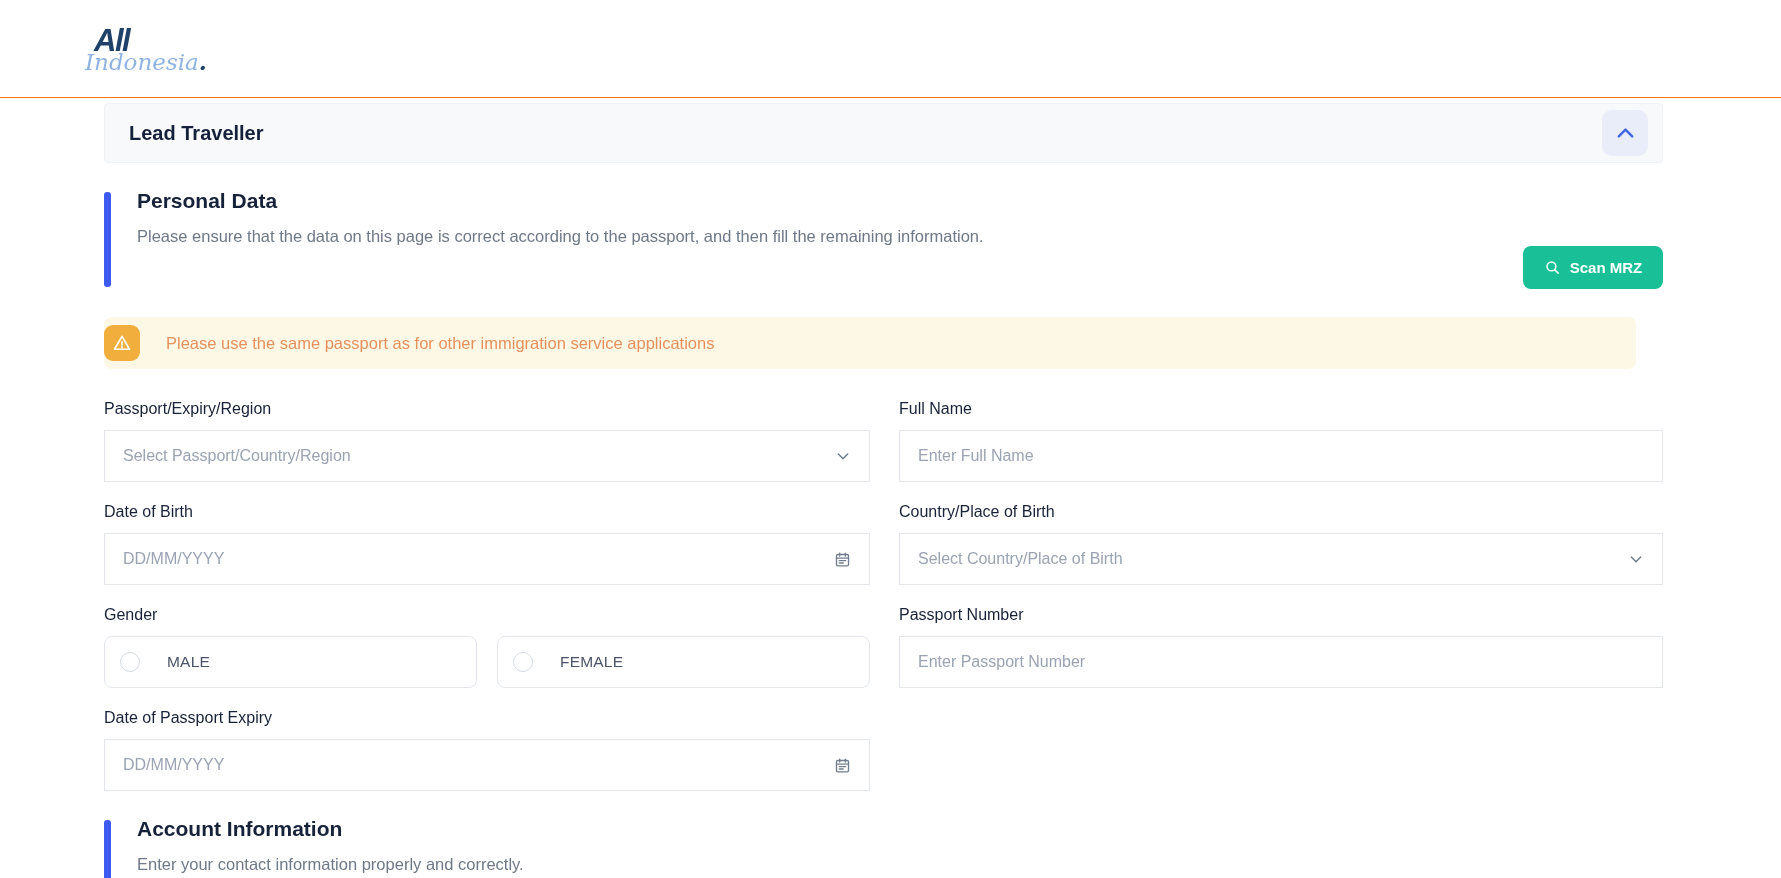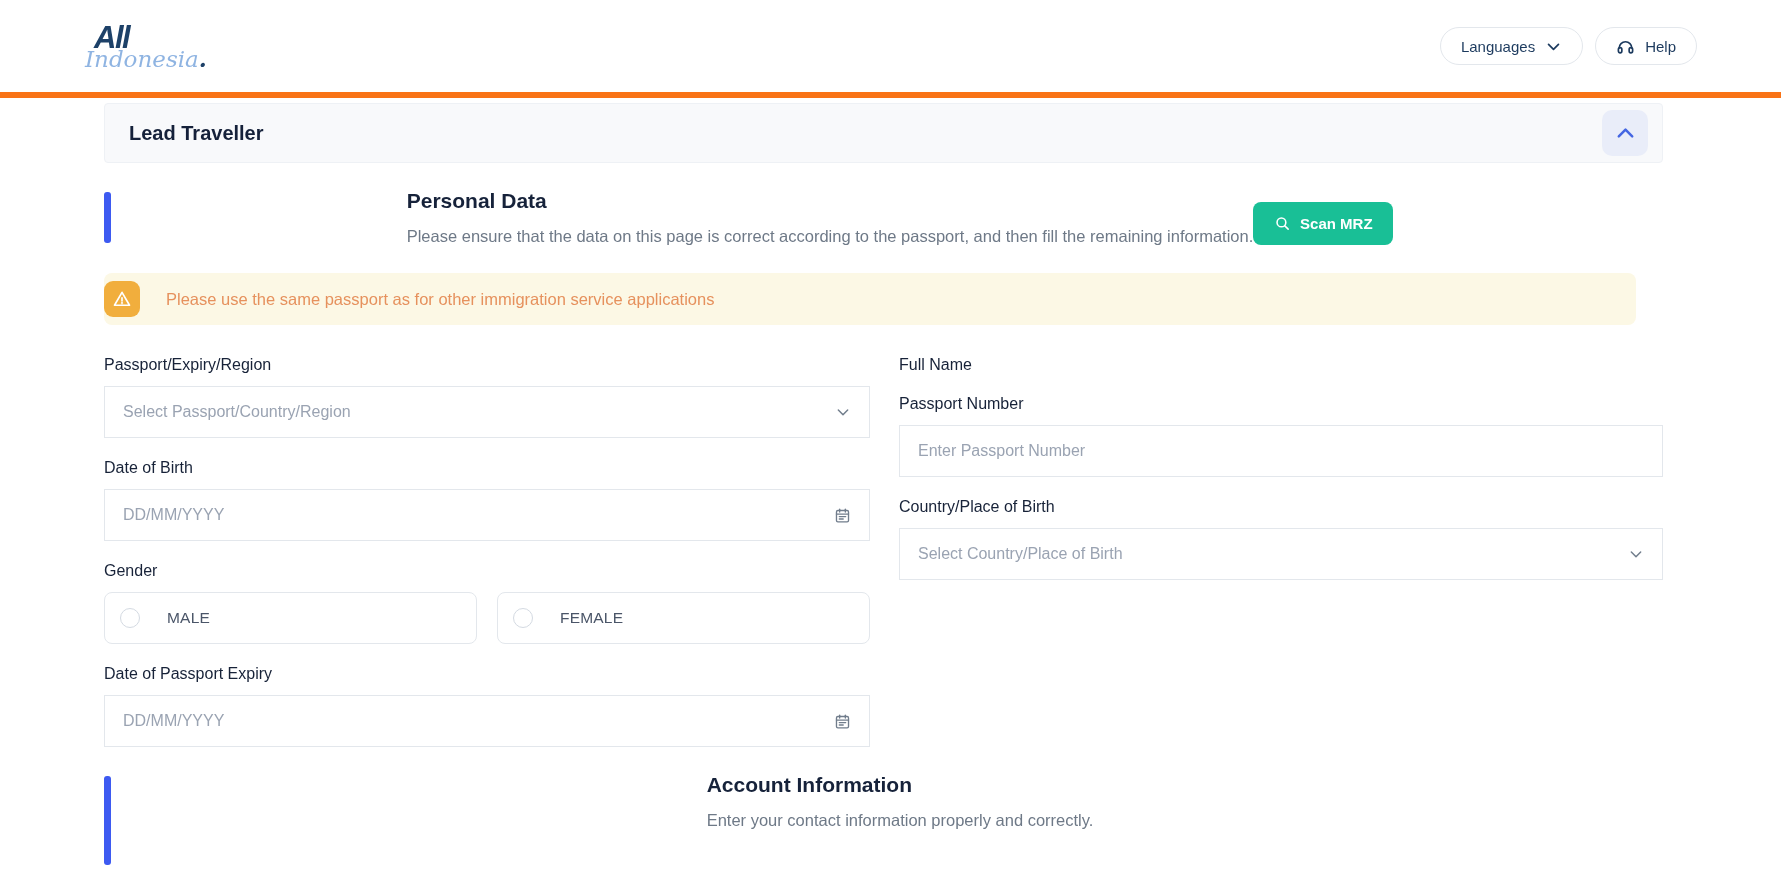--- a/index.html
+++ b/index.html
@@ -1,21 +1,21 @@
 <!DOCTYPE html>
 <html><head>
 <meta charset="utf-8">
 <style>
   * { margin:0; padding:0; box-sizing:border-box; }
   html,body { width:1781px; height:878px; overflow:hidden; background:#ffffff;
     font-family:"Liberation Sans", sans-serif; }
 
   
   .topbar { height:98px; display:flex; align-items:center; justify-content:space-between;
-    padding:0 84px 0 85px; border-bottom:6px solid #f97316; background:#ffffff; }
+    padding:0 84px 0 85px; border-bottom:1px solid #f97316; background:#ffffff; }
   .logo { position:relative; width:120px; height:56px; }
   .logo-all { position:absolute; top:2px; left:9px; font-style:italic; font-weight:800;
     font-size:31px; letter-spacing:-1.5px; color:#1d4168; }
   .logo-indonesia { position:absolute; bottom:2px; left:0; font-family:"DejaVu Serif", serif;
     font-style:italic; font-size:23px; color:#8fb4e2; letter-spacing:0; }
   .logo-dot { color:#1d4168; font-weight:700; }
   .topbar-actions { display:flex; gap:12px; }
   .pill-btn { height:38px; display:flex; align-items:center; gap:10px; padding:0 20px;
     background:#ffffff; border:1px solid #e3e7ec; border-radius:20px; cursor:pointer;
     font-size:15px; color:#1c3a5e; font-family:"Liberation Sans", sans-serif; }
@@ -27,21 +27,21 @@
   
   .traveller-card { margin-top:5px; height:60px; background:#f8f9fb; border:1px solid #eef1f5;
     border-radius:4px; display:flex; align-items:center; justify-content:space-between;
     padding:0 14px 0 24px; }
   .traveller-title { font-size:20px; font-weight:700; color:#15213a; }
   .collapse-btn { width:46px; height:46px; border:none; border-radius:10px; background:#e9edf9;
     display:grid; place-items:center; cursor:pointer; }
 
   
   .section-header { position:relative; margin-top:26px; padding-left:33px;
-    display:flex; justify-content:center; }
+    display:flex; justify-content:flex-start;flex-direction:column; }
   .section-bar { position:absolute; left:0; top:3px; bottom:3px; width:7px;
     background:#3d5af1; border-radius:3px; }
   .section-title { font-size:21px; font-weight:700; color:#16223a; }
   .section-subtitle { margin-top:14px; font-size:16.5px; color:#6e7987; }
 
   .scan-btn { align-self:flex-end; margin-bottom:1px; width:140px; height:43px; border:none;
     border-radius:8px; background:#19bf96; color:#ffffff; font-size:15px; font-weight:700;
     display:flex; align-items:center; justify-content:center; gap:9px; cursor:pointer;
     font-family:"Liberation Sans", sans-serif; }
 
@@ -76,40 +76,20 @@
   .account-section { margin-top:6px; min-height:95px; }
 </style>
 </head>
 <body>
 
 <header class="topbar">
   <div class="logo">
     <span class="logo-all">All</span>
     <span class="logo-indonesia"><span>Indonesia</span><span class="logo-dot">.</span></span>
   </div>
-  <div class="topbar-actions">
-    <button class="pill-btn">
-      <span>Languages</span>
-      <span class="field-icon">
-        <svg width="17" height="17" viewBox="0 0 24 24" fill="none" stroke="#1c3a5e" stroke-width="2.4" stroke-linecap="round" stroke-linejoin="round">
-            <polyline points="5 9 12 16 19 9"></polyline>
-          </svg>
-      </span>
-    </button>
-    <button class="pill-btn">
-      <span class="field-icon">
-        <svg width="19" height="19" viewBox="0 0 24 24" fill="none" stroke="#1c3a5e" stroke-width="2.1" stroke-linecap="round" stroke-linejoin="round">
-          <path d="M4 14a8 8 0 0 1 16 0"></path>
-          <rect x="3" y="13.5" width="4.4" height="6.5" rx="2.2"></rect>
-          <rect x="16.6" y="13.5" width="4.4" height="6.5" rx="2.2"></rect>
-        </svg>
-      </span>
-      <span>Help</span>
-    </button>
-  </div>
 </header>
 
 <main class="main">
 
   <section class="traveller-card">
     <span class="traveller-title">Lead Traveller</span>
     <button class="collapse-btn">
       <span class="field-icon">
         <svg width="23" height="23" viewBox="0 0 24 24" fill="none" stroke="#4466e2" stroke-width="2.6" stroke-linecap="round" stroke-linejoin="round">
             <polyline points="5 15 12 8 19 15"></polyline>
@@ -209,41 +189,44 @@
           </span>
         </div>
       </div>
 
     </div>
 
     <div>
 
       <div class="field-group">
         <label class="field-label">Full Name</label>
-      </div>
-
-      <div class="field-group">
-        <label class="field-label">Passport Number</label>
-        <div class="field">
-          <input type="text" placeholder="Enter Passport Number" style="">
+        <div class="field">
+          <input type="text" placeholder="Enter Full Name" style="">
         </div>
       </div>
 
       <div class="field-group">
         <label class="field-label">Country/Place of Birth</label>
         <div class="field">
           <span class="select-placeholder">Select Country/Place of Birth</span>
           <span class="field-icon">
             <svg width="16" height="16" viewBox="0 0 24 24" fill="none" stroke="#717d8c" stroke-width="2.2" stroke-linecap="round" stroke-linejoin="round">
                 <polyline points="5 9 12 16 19 9"></polyline>
               </svg>
           </span>
         </div>
       </div>
 
+      <div class="field-group">
+        <label class="field-label">Passport Number</label>
+        <div class="field">
+          <input type="text" placeholder="Enter Passport Number" style="">
+        </div>
+      </div>
+
     </div>
   </div>
 
   <section class="section-header account-section">
     <span class="section-bar"></span>
     <div>
       <h2 class="section-title">Account Information</h2>
       <p class="section-subtitle">Enter your contact information properly and correctly.</p>
     </div>
   </section>

